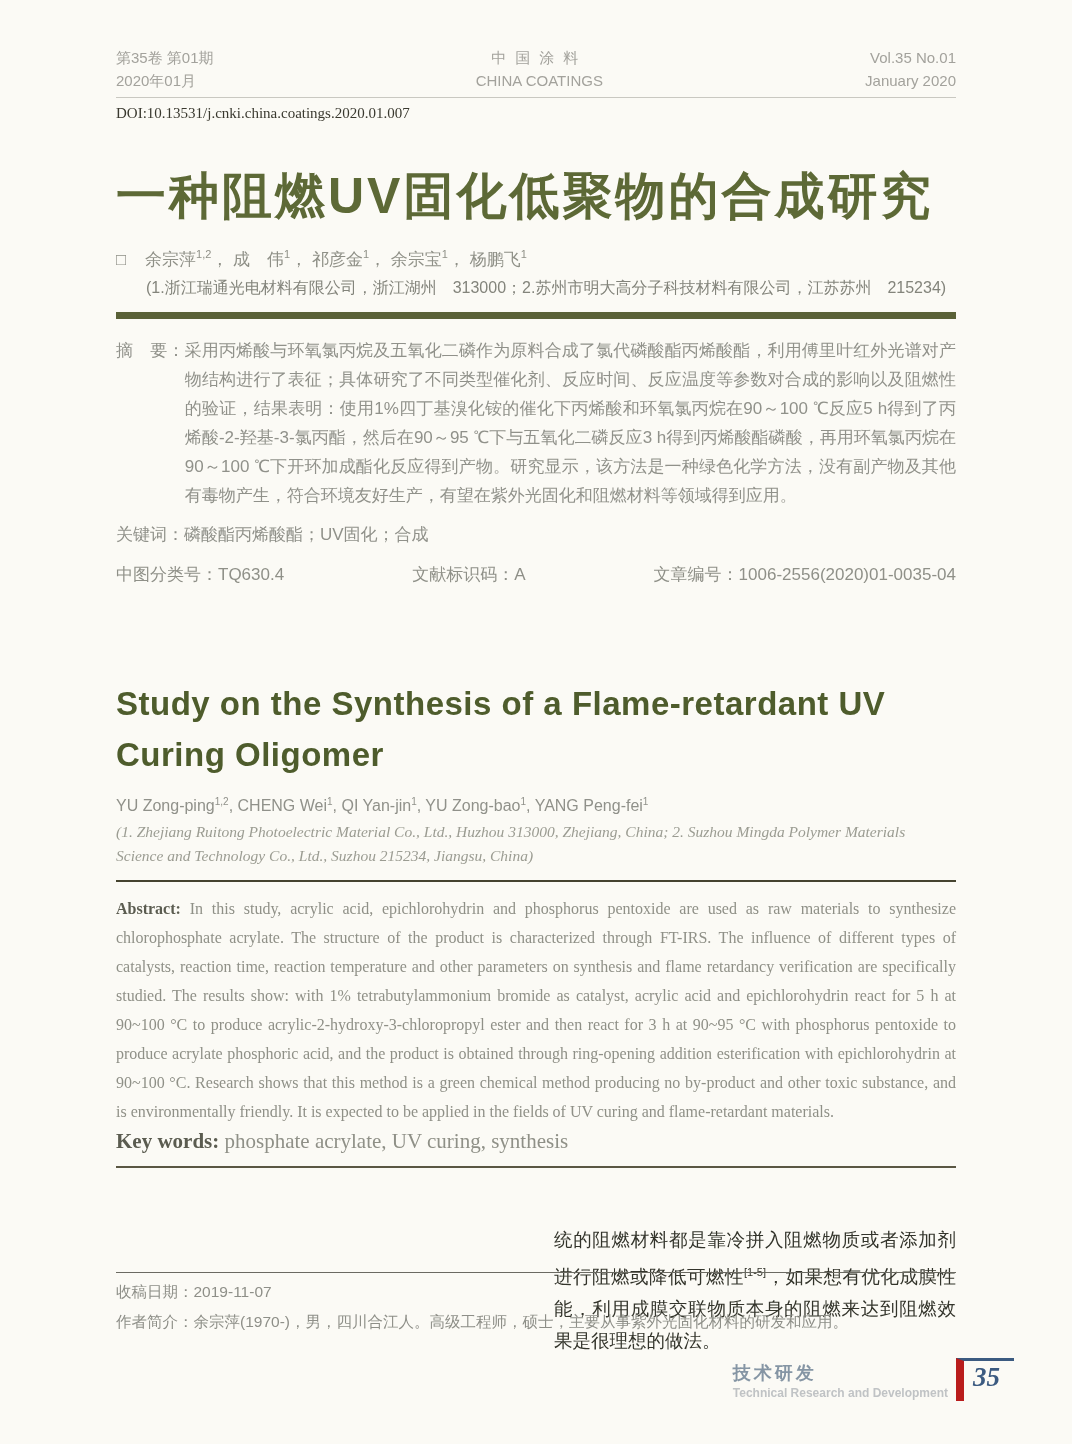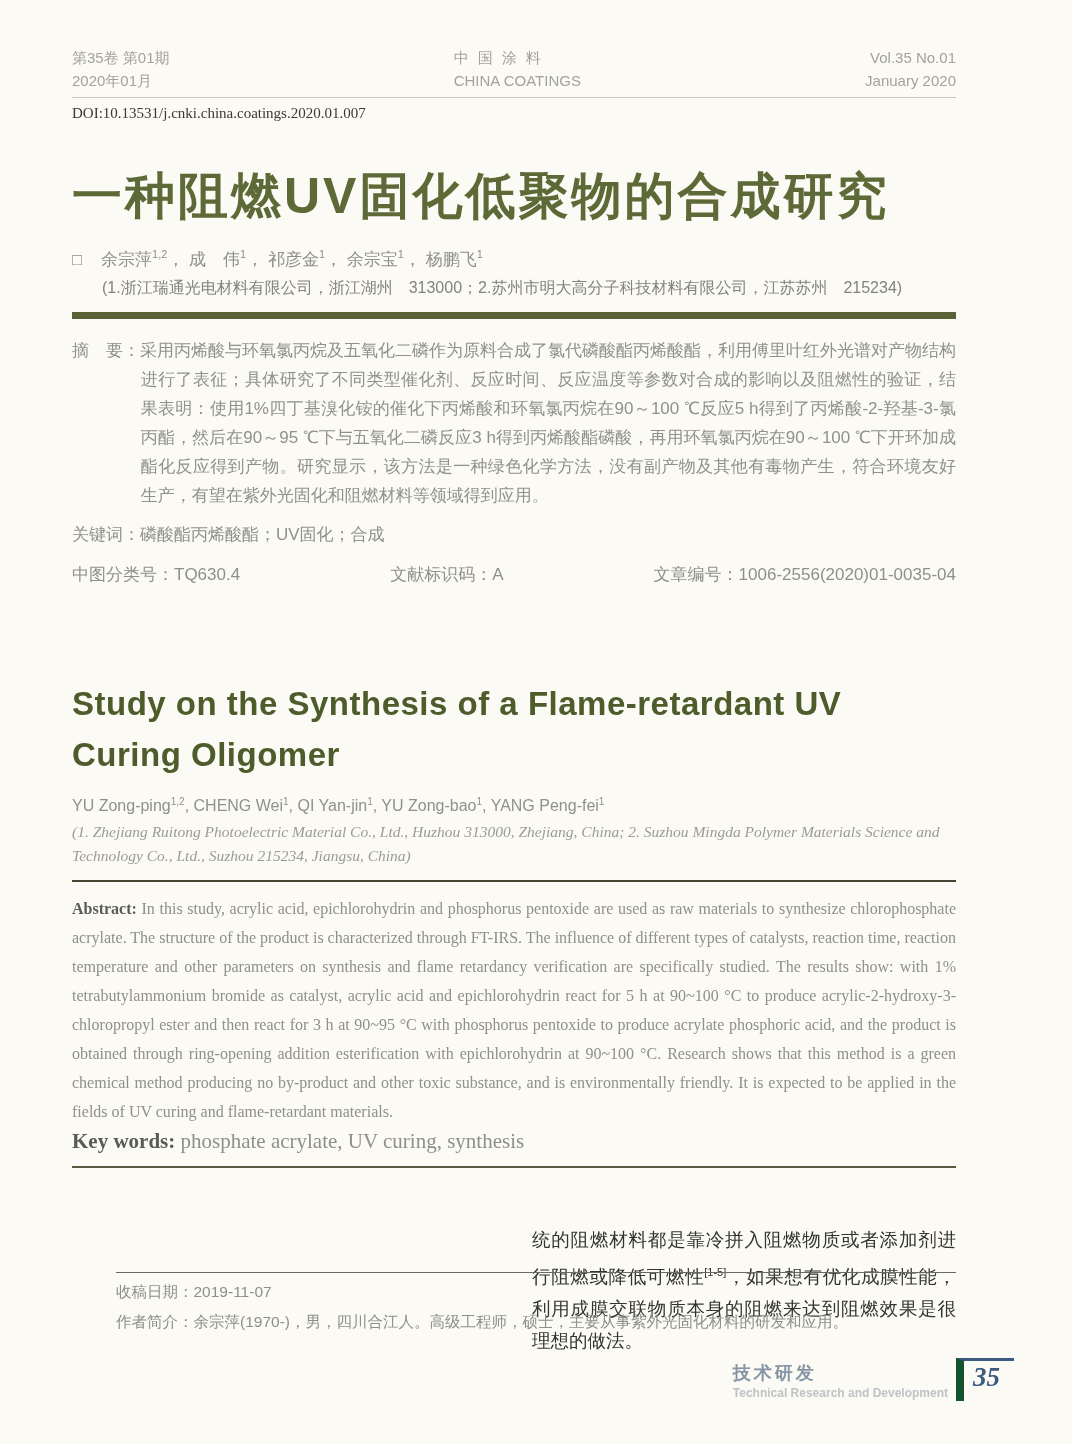--- a/index.html
+++ b/index.html
@@ -4,28 +4,28 @@
 <style>
   * { margin: 0; padding: 0; box-sizing: border-box; }
   html, body { background: #e8e8e4; }
   .page {
     position: relative;
     width: 1072px;
     height: 1444px;
     margin: 0 auto;
     background: #fbfaf5;
     overflow: hidden;
-    padding: 46px 116px 0 72px;
+    padding: 46px 116px 0 116px;
     font-family: "Liberation Sans", sans-serif;
     color: #33342b;
   }
   
   .hdr-row { display: flex; justify-content: space-between; align-items: flex-start; }
   .hdr-col { font-size: 15px; line-height: 23px; color: #a3a29c; }
-  .hdr-col.center { text-align: left; }
+  .hdr-col.center { text-align: center; }
   .hdr-col.right { text-align: right; }
   .journal-cn { letter-spacing: 9px; }
   .hdr-rule { border-bottom: 1px solid #c9c8c1; margin-top: 5px; }
   .doi { margin-top: 7px; font-family: "Liberation Serif", serif; font-size: 15px; color: #3a392f; }
   
   .title-cn {
     margin-top: 46px;
     font-size: 50px;
     font-weight: bold;
     color: #5d6936;
@@ -87,21 +87,21 @@
   .footnote-rule { border-top: 1px solid #6b6a62; }
   .footnote-line { margin-top: 9px; font-size: 15.5px; color: #8e8f88; }
   
   .footer { position: absolute; right: 58px; top: 1358px; display: flex; align-items: flex-start; }
   .footer-labels { padding-top: 3px; font-weight: bold; }
   .footer-cn { font-size: 18px; color: #8595a4; letter-spacing: 3px; }
   .footer-en { font-size: 12px; color: #c0c3c5; margin-top: 1px; }
   .pageno-box {
     margin-left: 8px;
     border-top: 3px solid #3b5a80;
-    border-left: 8px solid #14532d;
+    border-left: 8px solid #b91c1c;
     padding: 1px 14px 8px 9px;
   }
   .pageno { font-family: "Liberation Serif", serif; font-style: italic; font-weight: bold; font-size: 27px; color: #3b5a80; }
 </style>
 </head>
 <body>
 
 <div class="page">
 
   <header>

